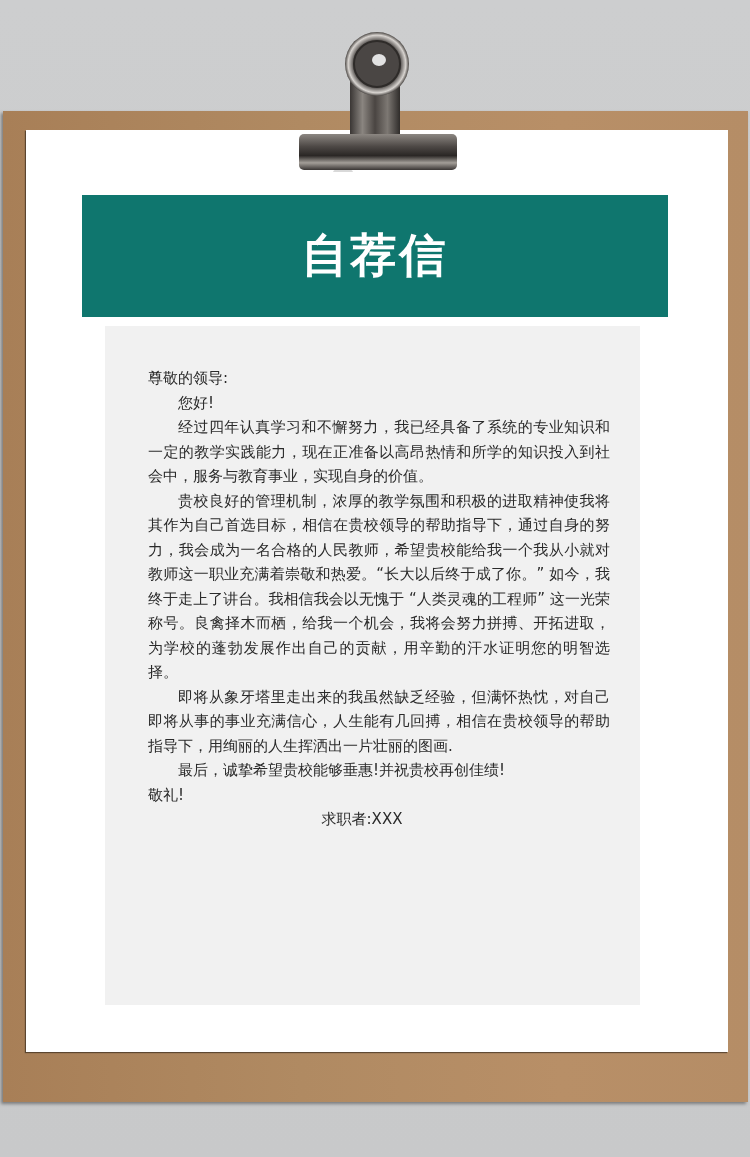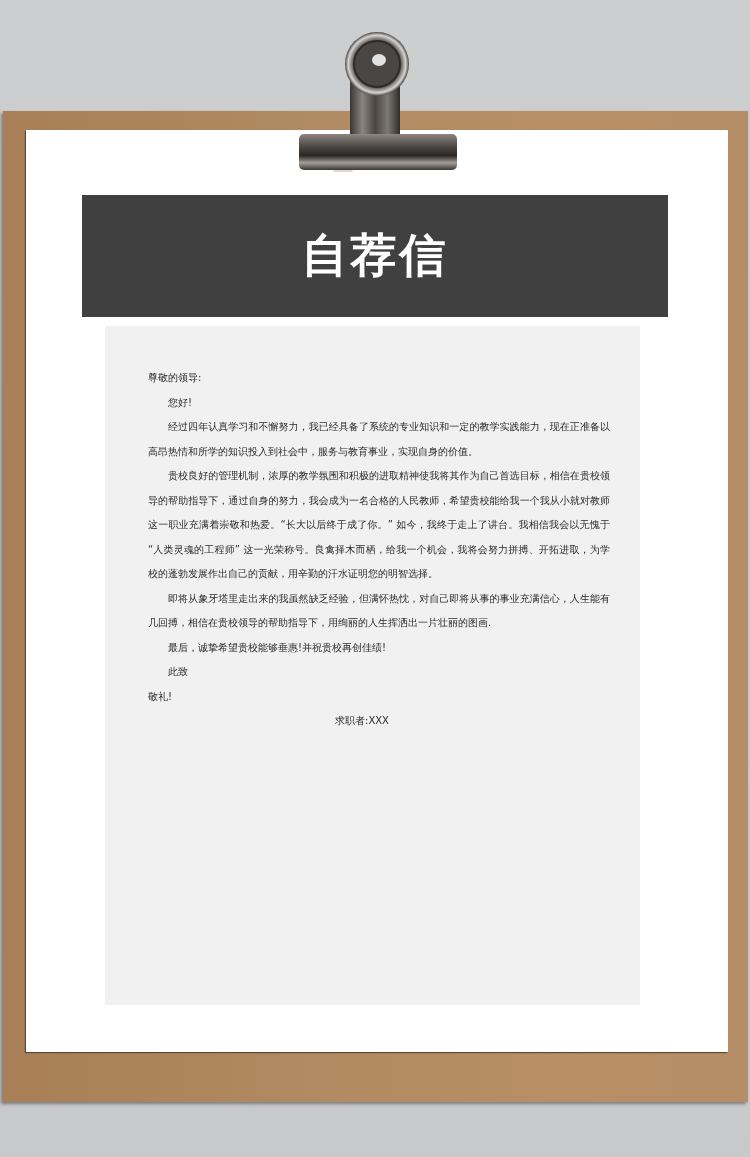--- a/index.html
+++ b/index.html
@@ -14,34 +14,34 @@
     background: linear-gradient(90deg, #a87f57 0%, #b08a62 40%, #b88f67 75%, #b58d66 100%);
     box-shadow: -2px 2px 3px rgba(60,60,60,0.55);
   }
   .paper {
     position: absolute; left: 26px; top: 130px; width: 702px; height: 922px;
     background: #ffffff;
     box-shadow: -1px 1px 1px rgba(40,30,20,0.6);
   }
   .banner {
     position: absolute; left: 82px; top: 195px; width: 586px; height: 122px;
-    background: #404040;
+    background: #0f766e;
     display: flex; align-items: center; justify-content: center;
   }
   .banner-title {
     color: #ffffff; font-size: 46px; font-weight: bold; letter-spacing: 3px;
     font-family: "DejaVu Sans", sans-serif;
   }
   .panel {
     position: absolute; left: 105px; top: 326px; width: 535px; height: 679px;
     background: #f1f1f1;
   }
   .letter {
     position: absolute; left: 148px; top: 366px; width: 462px;
-    color: #2a2a2a; font-size: 10px; line-height: 24.5px;
+    color: #2a2a2a; font-size: 15px; line-height: 24.5px;
   }
   .letter p { margin: 0; }
   .indent { text-indent: 2em; }
   .justify { text-align: justify; }
   .sign { text-align: center; }
   
   .clip { position: absolute; left: 285px; top: 22px; width: 180px; height: 150px; }
 </style>
 </head>
 <body>
@@ -86,16 +86,15 @@
 
 <div class="panel"></div>
 
 <div class="letter">
   <p>尊敬的领导:</p>
   <p class="indent">您好!</p>
   <p class="indent justify">经过四年认真学习和不懈努力，我已经具备了系统的专业知识和一定的教学实践能力，现在正准备以高昂热情和所学的知识投入到社会中，服务与教育事业，实现自身的价值。</p>
   <p class="indent justify">贵校良好的管理机制，浓厚的教学氛围和积极的进取精神使我将其作为自己首选目标，相信在贵校领导的帮助指导下，通过自身的努力，我会成为一名合格的人民教师，希望贵校能给我一个我从小就对教师这一职业充满着崇敬和热爱。“长大以后终于成了你。” 如今，我终于走上了讲台。我相信我会以无愧于 “人类灵魂的工程师” 这一光荣称号。良禽择木而栖，给我一个机会，我将会努力拼搏、开拓进取，为学校的蓬勃发展作出自己的贡献，用辛勤的汗水证明您的明智选择。</p>
   <p class="indent justify">即将从象牙塔里走出来的我虽然缺乏经验，但满怀热忱，对自己即将从事的事业充满信心，人生能有几回搏，相信在贵校领导的帮助指导下，用绚丽的人生挥洒出一片壮丽的图画.</p>
   <p class="indent justify">最后，诚挚希望贵校能够垂惠!并祝贵校再创佳绩!</p>
-  <p class="indent">此致</p>
   <p>敬礼!</p>
   <p class="sign" style="padding-right:34px;">求职者:XXX</p>
 </div>
 
 </body></html>

